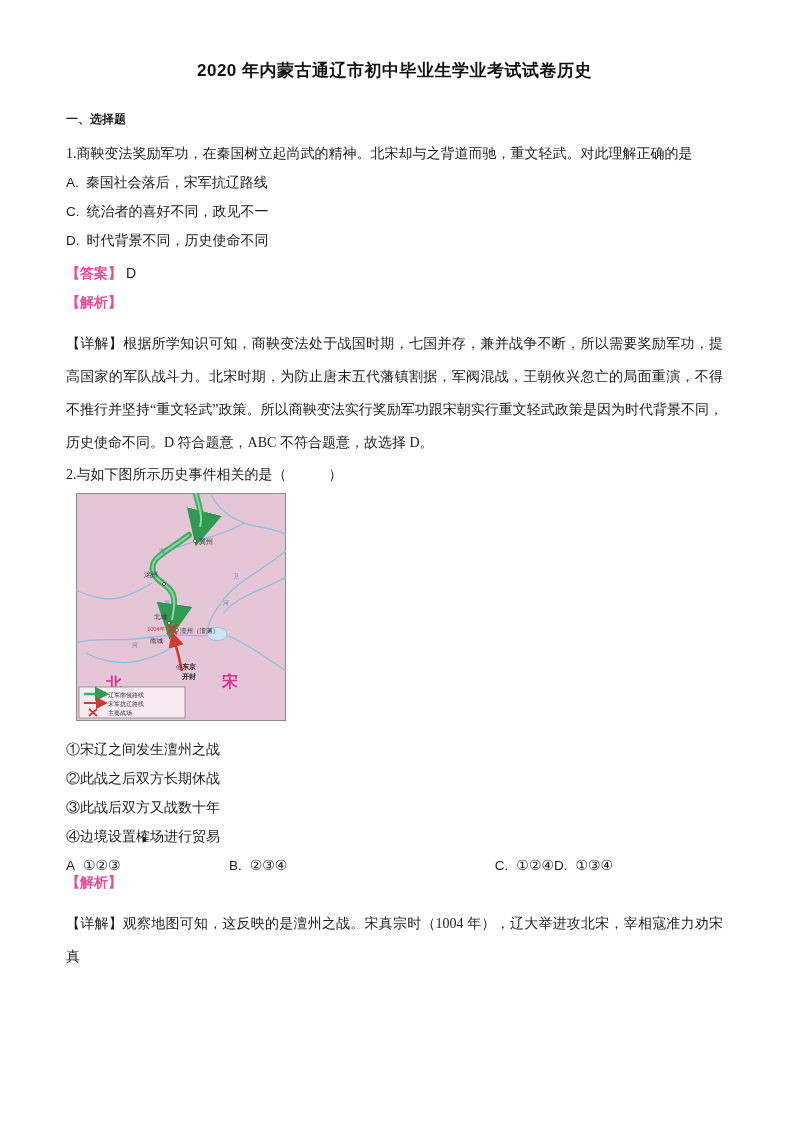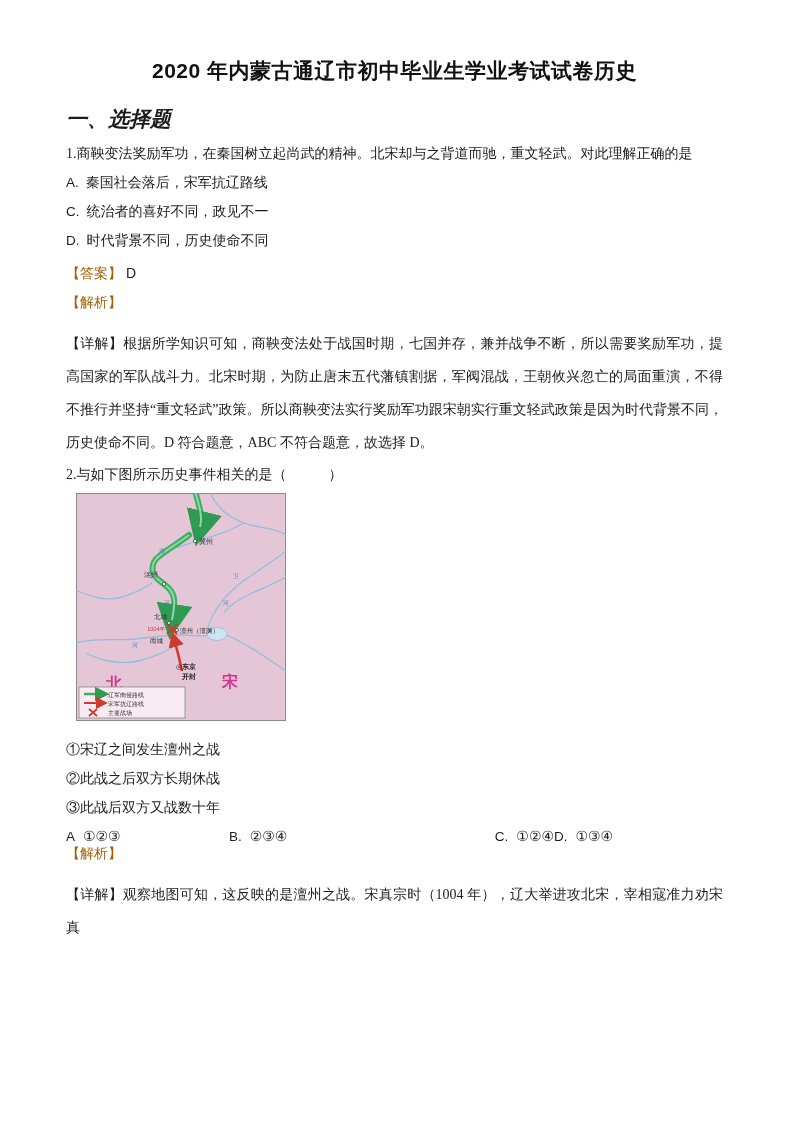--- a/index.html
+++ b/index.html
@@ -3,29 +3,29 @@
 <meta charset="utf-8">
 <style>
   html,body{margin:0;padding:0;}
   body{
     width:793px;height:1122px;background:#ffffff;overflow:hidden;
     font-family:"Liberation Serif","DejaVu Serif",serif;
     color:#1c1c1c;font-size:14px;
   }
   .page{padding:56px 70px 0 66px;box-sizing:border-box;}
   .doc-title{
-    text-align:center;font-weight:bold;font-size:21px;letter-spacing:.5px;
+    text-align:center;font-weight:bold;font-size:17px;letter-spacing:.5px;
     font-family:"Liberation Sans","DejaVu Sans",sans-serif;
     margin:0 0 24px 0;line-height:30px;color:#111;
   }
-  .section-heading{font-weight:bold;font-size:21px;line-height:18px;margin:16px 0 16px 0;font-style:italic;}
+  .section-heading{font-weight:bold;font-size:12px;line-height:18px;margin:16px 0 16px 0;}
   .stem{line-height:20px;margin:0 0 10px 0;}
   .option-row{line-height:17px;margin:0 0 12px 0;}
   .option-row .opt-label{font-family:"Liberation Sans","DejaVu Sans",sans-serif;font-size:13.5px;margin-right:7px;}
-  .marker-blue{color:#a16207;}
+  .marker-blue{color:#ec4899;font-weight:bold;}
   .answer-line{line-height:17px;margin:16px 0 12px 0;}
   .answer-line .ans-letter{font-family:"Liberation Sans","DejaVu Sans",sans-serif;margin-left:4px;color:#222;}
   .analysis-line{line-height:17px;margin:0 0 16px 0;}
   .detail-para{line-height:33px;margin:0 0 6px 0;text-align:justify;}
   .q2-stem{margin:0 0 6px 0;}
   .map-wrap{margin:8px 0 20px 10px;width:210px;height:228px;}
   .statement-row{line-height:17px;margin:0 0 12px 0;}
   .q2-options{display:flex;line-height:17px;margin:8px 0 0 0;}
   .q2-options .opt{display:inline-block;}
   .q2-options .opt:nth-child(1){width:163px;}
@@ -138,20 +138,21 @@
           <text x="32" y="212.5" font-size="6" fill="#333">宋军抗辽路线</text>
           <path d="M13,216 L21,223 M21,216 L13,223" stroke="#cf3b2e" stroke-width="1.8"></path>
           <text x="32" y="221.5" font-size="6" fill="#333">主要战场</text>
         </g>
       </svg>
     </div>
 
     <div class="statement-row">①宋辽之间发生澶州之战</div>
     <div class="statement-row">②此战之后双方长期休战</div>
     <div class="statement-row">③此战后双方又战数十年</div>
+    <div class="statement-row">④边境设置榷场进行贸易</div>
 
     <div class="q2-options">
       <span class="opt"><span class="opt-label">A</span><span>①②③</span></span>
       <span class="opt"><span class="opt-label">B.</span><span>②③④</span></span>
       <span class="opt"><span class="opt-label">C.</span><span>①②④</span></span>
       <span class="opt"><span class="opt-label">D.</span><span>①③④</span></span>
     </div>
 
     <div class="analysis-line">
       <span class="marker-blue">【解析】</span>

